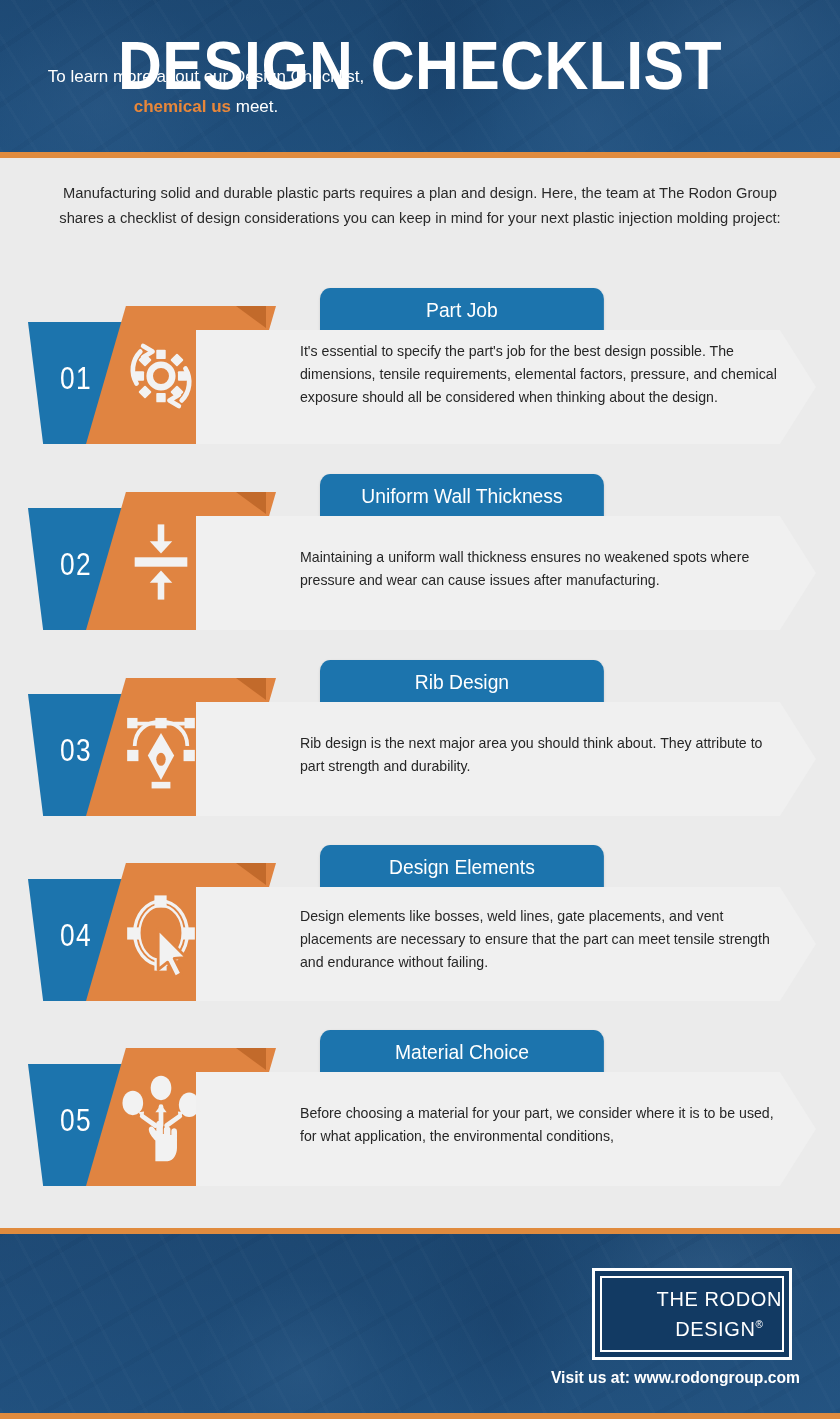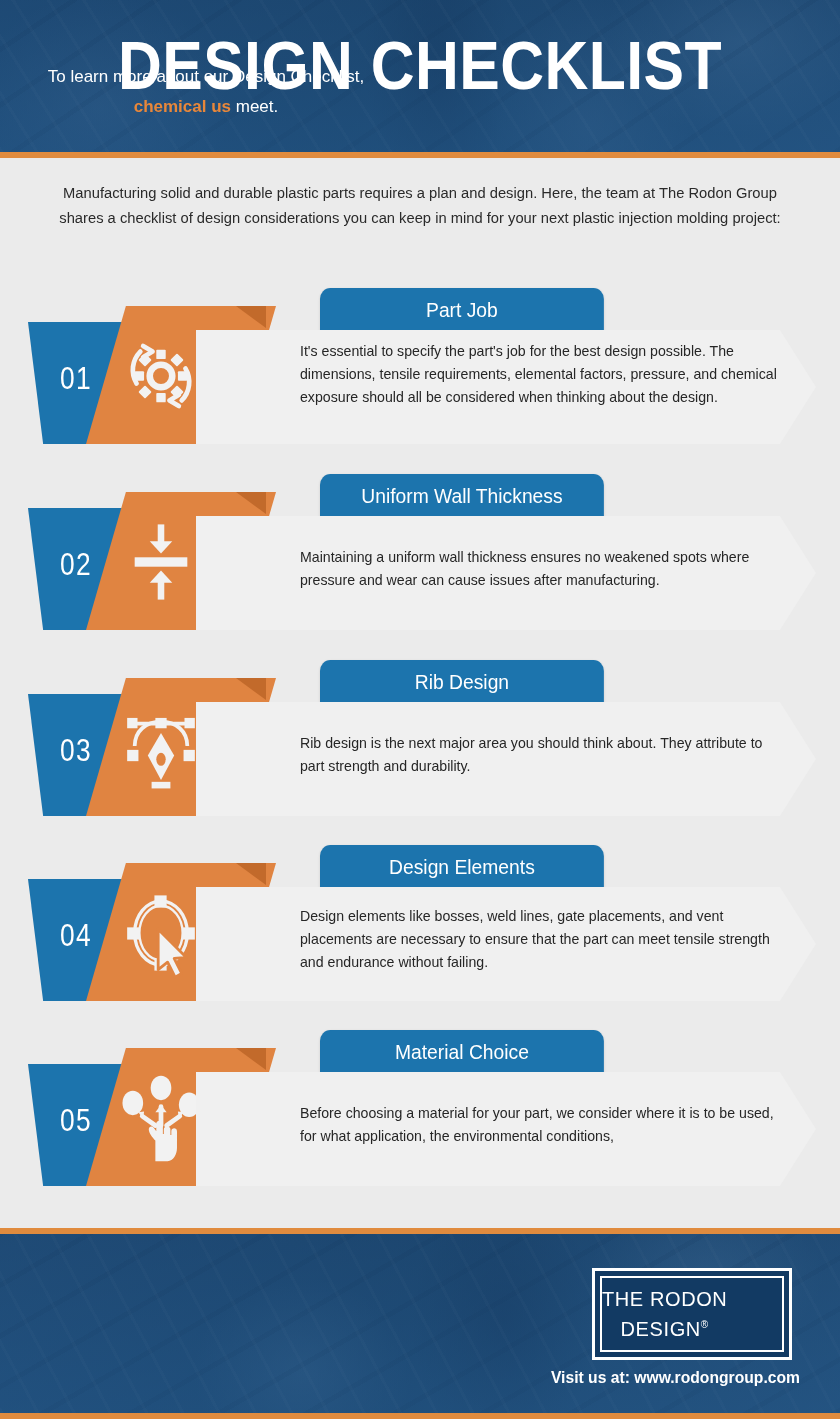--- a/index.html
+++ b/index.html
@@ -259,21 +259,21 @@
     background: #123a63;
     border: 3px solid #ffffff;
     z-index: 5;
   }
   .logo-inner {
     position: absolute;
     inset: 5px;
     border: 2px solid #ffffff;
     display: flex;
     align-items: center;
-    justify-content: flex-start;
+    justify-content: flex-end;
   }
   .logo-text {
     color: #ffffff;
     font-size: 20px;
     line-height: 25px;
     text-align: center;
     letter-spacing: 0.6px;
   }
   .logo-reg { font-size: 10px; vertical-align: super; }
   .footer-visit {

